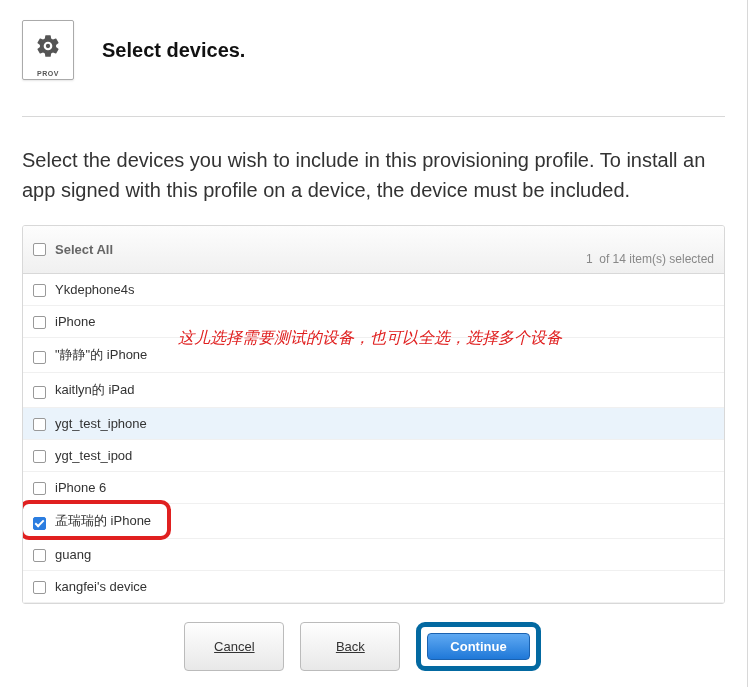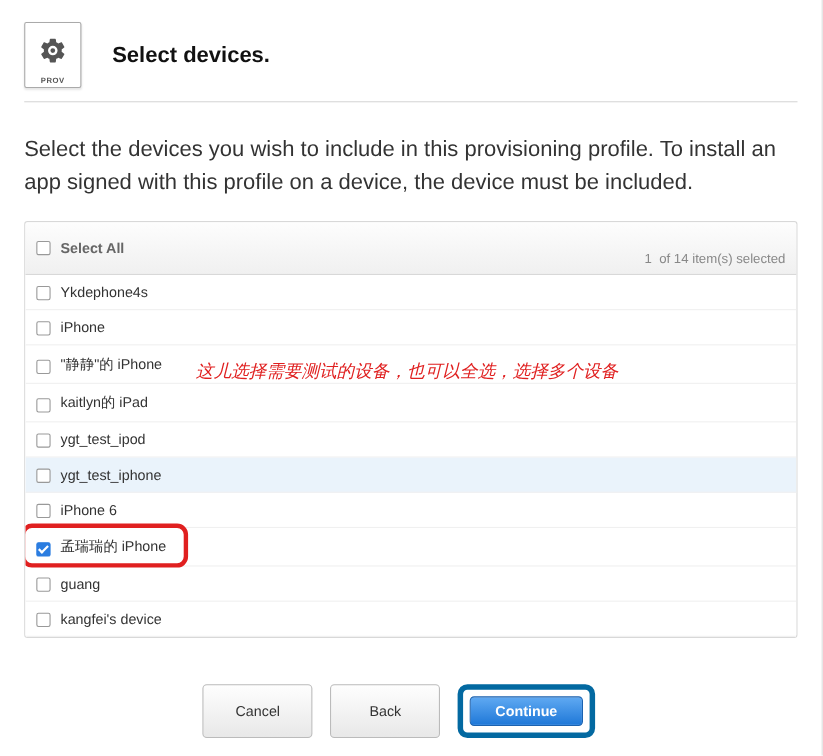--- a/index.html
+++ b/index.html
@@ -19,21 +19,21 @@
     .container {
       padding: 20px 22px;
       border-right: 1px solid #d8d8d8;
       height: 687px;
       position: relative;
     }
     .header {
       display: flex;
       align-items: center;
       gap: 28px;
-      padding-bottom: 12px;
+      padding-bottom: 36px;
       border-bottom: 1px solid #d8d8d8;
     }
     .prov-icon {
       width: 52px;
       height: 60px;
       position: relative;
     }
     .prov-icon .page {
       width: 52px;
       height: 60px;
@@ -137,20 +137,21 @@
       white-space: nowrap;
     }
     .button-bar {
       position: absolute;
       bottom: 16px;
       left: 0;
       right: 22px;
       display: flex;
       justify-content: center;
       gap: 16px;
+      text-decoration: underline;
     }
     .btn {
       min-width: 100px;
       padding: 5px 22px;
       font-size: 13px;
       border-radius: 4px;
       cursor: pointer;
       text-align: center;
       border: 1px solid #bbb;
       background: linear-gradient(#fefefe, #e8e8e8);
@@ -242,29 +243,29 @@
             <span class="device-name">"静静"的 iPhone</span>
           </div>
         </div>
         <div class="row-wrap">
           <div class="row">
             <span class="checkbox-placeholder"></span>
             <span class="device-name">kaitlyn的 iPad</span>
           </div>
         </div>
         <div class="row-wrap">
+          <div class="row highlighted">
+            <span class="checkbox-placeholder"></span>
+            <span class="device-name">ygt_test_iphone</span>
+          </div>
+        </div>
+        <div class="row-wrap">
           <div class="row">
             <span class="checkbox-placeholder"></span>
             <span class="device-name">ygt_test_ipod</span>
-          </div>
-        </div>
-        <div class="row-wrap">
-          <div class="row highlighted">
-            <span class="checkbox-placeholder"></span>
-            <span class="device-name">ygt_test_iphone</span>
           </div>
         </div>
         <div class="row-wrap">
           <div class="row">
             <span class="checkbox-placeholder"></span>
             <span class="device-name">iPhone 6</span>
           </div>
         </div>
         <div class="row-wrap">
           <div class="row">

